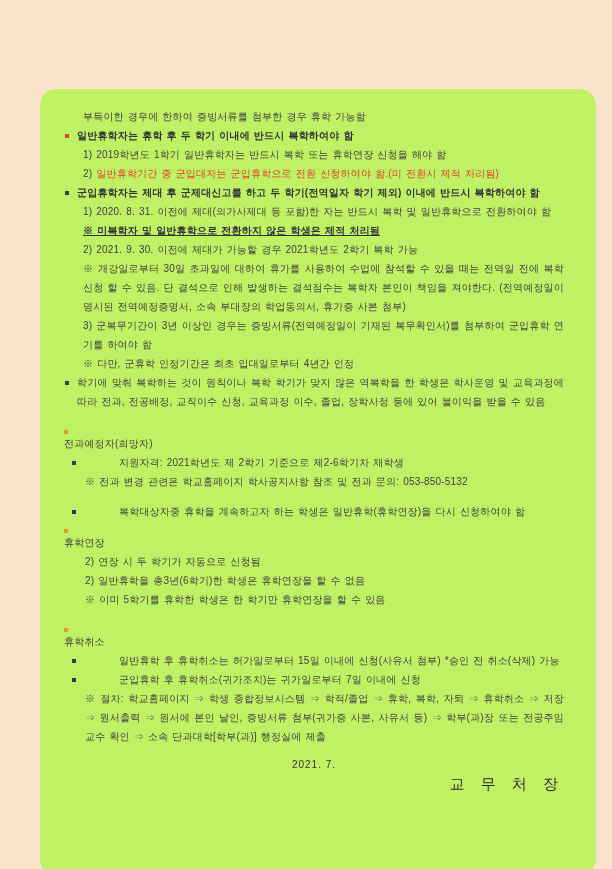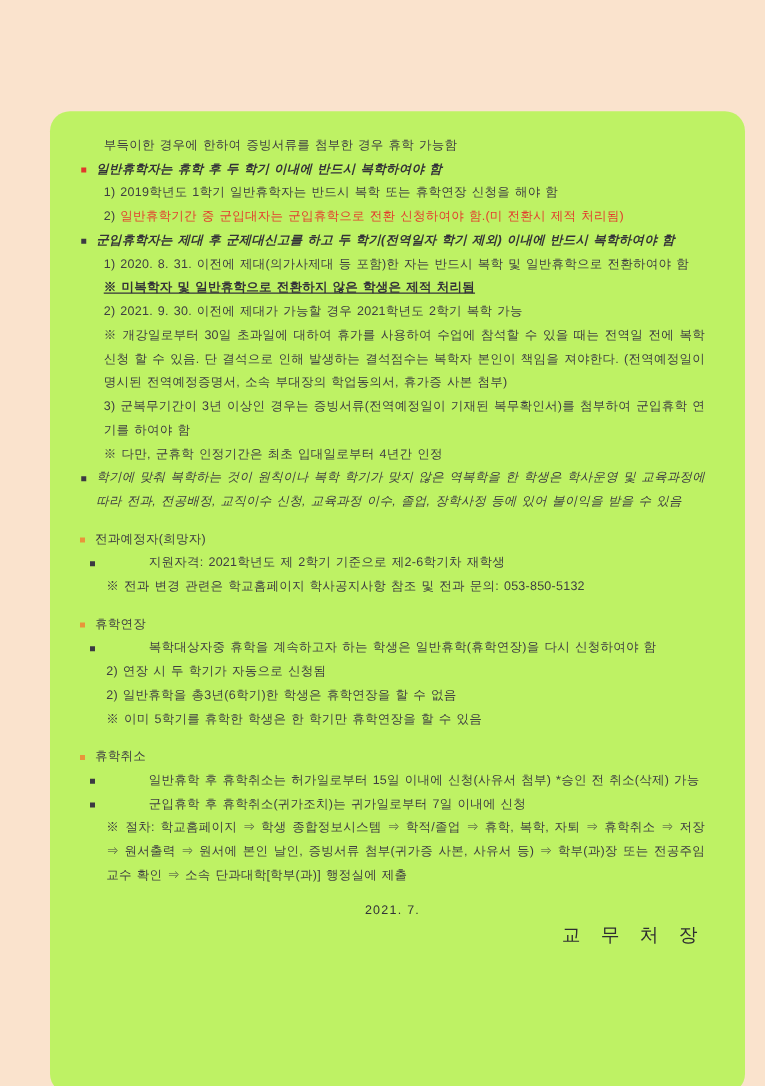--- a/index.html
+++ b/index.html
@@ -30,23 +30,23 @@
     letter-spacing: 0.2px;
   }
   .line .txt { text-align: justify; }
   .bold { font-weight: bold; color: #343338; }
   .ul .txt { text-decoration: underline; }
   .red { color: #e23d2e; }
   .prefix { color: #3f3e42; }
   
   .sub      { padding-left: 19px; }
   .sub2     { padding-left: 21px; }
-  .l1       { padding-left: 1px; font-style: italic; }
+  .l1       { padding-left: 1px; }
   .subbullet{ padding-left: 8px; gap: 35px; }
-  .header   { padding-left: 0; }
+  .header   { padding-left: 0; flex-direction: column; }
   
   .hasbullet { display: flex; }
   .hasbullet .txt { flex: 1; min-width: 0; }
   .bullet {
     flex: none;
     width: 4px; height: 4px;
     margin: 8px 8px 0 0;
     display: inline-block;
   }
   .bullet.red-b    { background: #e0392b; }
@@ -98,27 +98,27 @@
       <div class="line header hasbullet">
         <span class="bullet orange-b"></span>
         <span class="txt">전과예정자(희망자)</span>
       </div>
       <div class="line subbullet hasbullet">
         <span class="bullet dark-b"></span>
         <span class="txt">지원자격: 2021학년도 제 2학기 기준으로 제2-6학기차 재학생</span>
       </div>
       <div class="line sub2"><span class="txt">※ 전과 변경 관련은 학교홈페이지 학사공지사항 참조 및 전과 문의: 053-850-5132</span></div>
       <div class="spacer"></div>
+      <div class="line subbullet hasbullet">
+        <span class="bullet dark-b"></span>
+        <span class="txt">복학대상자중 휴학을 계속하고자 하는 학생은 일반휴학(휴학연장)을 다시 신청하여야 함</span>
+      </div>
       <div class="line header hasbullet">
         <span class="bullet orange-b"></span>
         <span class="txt">휴학연장</span>
-      </div>
-      <div class="line subbullet hasbullet">
-        <span class="bullet dark-b"></span>
-        <span class="txt">복학대상자중 휴학을 계속하고자 하는 학생은 일반휴학(휴학연장)을 다시 신청하여야 함</span>
       </div>
       <div class="line sub2"><span class="txt">2) 연장 시 두 학기가 자동으로 신청됨</span></div>
       <div class="line sub2"><span class="txt">2) 일반휴학을 총3년(6학기)한 학생은 휴학연장을 할 수 없음</span></div>
       <div class="line sub2"><span class="txt">※ 이미 5학기를 휴학한 학생은 한 학기만 휴학연장을 할 수 있음</span></div>
       <div class="spacer"></div>
       <div class="line header hasbullet">
         <span class="bullet orange-b"></span>
         <span class="txt">휴학취소</span>
       </div>
       <div class="line subbullet hasbullet">

